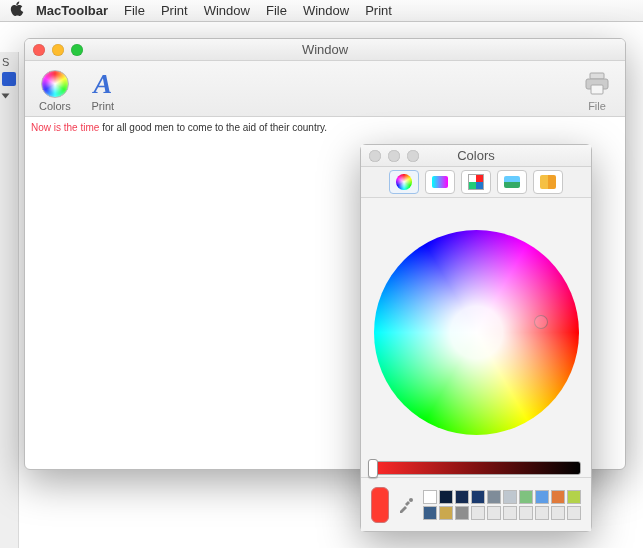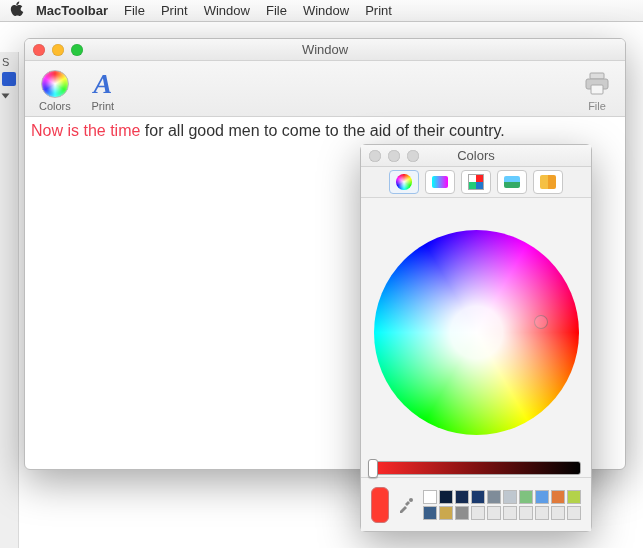--- a/index.html
+++ b/index.html
@@ -29,21 +29,21 @@
   .titlebar .title{position:absolute;left:0;right:0;text-align:center;font-size:13px;color:#555;pointer-events:none;}
   .toolbar{height:56px;background:linear-gradient(#f6f6f6,#ececec);border-bottom:1px solid #d2d2d2;display:flex;align-items:flex-end;padding:4px 14px 4px 14px;box-sizing:border-box;justify-content:space-between;}
   .tb-left{display:flex;gap:18px;align-items:flex-end;}
   .tb-item{display:flex;flex-direction:column;align-items:center;font-size:11px;color:#666;cursor:default;gap:2px;}
   .tb-item .glyph{width:28px;height:28px;display:flex;align-items:center;justify-content:center;}
   .colorwheel-small{width:26px;height:26px;border-radius:50%;background:conic-gradient(red,yellow,lime,cyan,blue,magenta,red);box-shadow:inset 0 0 4px rgba(255,255,255,.8);border:1px solid #bbb;}
   .colorwheel-small::after{content:"";display:block;width:26px;height:26px;border-radius:50%;background:radial-gradient(circle at 50% 50%, #fff 0%, rgba(255,255,255,0) 65%);}
   .fonts-glyph{font-family:"Times New Roman",serif;font-style:italic;font-size:28px;font-weight:bold;color:#3d6fd6;line-height:1;}
   .print-glyph svg{display:block;}
   .tb-right .tb-item{color:#888;}
-  .doc-area{padding:4px 6px;font-size:16px;line-height:1.3;}
+  .doc-area{padding:4px 6px;font-size:10px;line-height:1.3;}
   .doc-area .hl{color:#f23d52;}
   
   .win-colors{position:absolute;left:360px;top:144px;width:230px;height:386px;background:#f3f3f3;border-radius:6px;box-shadow:0 12px 40px rgba(0,0,0,.35);border:1px solid #bcbcbc;display:flex;flex-direction:column;}
   .win-colors .titlebar{background:linear-gradient(#f7f7f7,#ececec);}
   .picker-tabs{height:30px;display:flex;align-items:center;justify-content:center;gap:6px;border-bottom:1px solid #d6d6d6;background:#f1f1f1;}
   .ptab{width:28px;height:22px;border:1px solid #c8c8c8;border-radius:4px;background:#fff;display:flex;align-items:center;justify-content:center;cursor:default;}
   .ptab.sel{background:#eef4fb;border-color:#9ec2ea;}
   .ptab .mini-wheel{width:16px;height:16px;border-radius:50%;background:conic-gradient(red,yellow,lime,cyan,blue,magenta,red);}
   .ptab .mini-wheel::after{content:"";display:block;width:16px;height:16px;border-radius:50%;background:radial-gradient(circle,#fff 0%,rgba(255,255,255,0)70%);}
   .ptab .mini-slider{width:16px;height:12px;background:linear-gradient(to right,#0ff,#f0f);border-radius:2px;}

